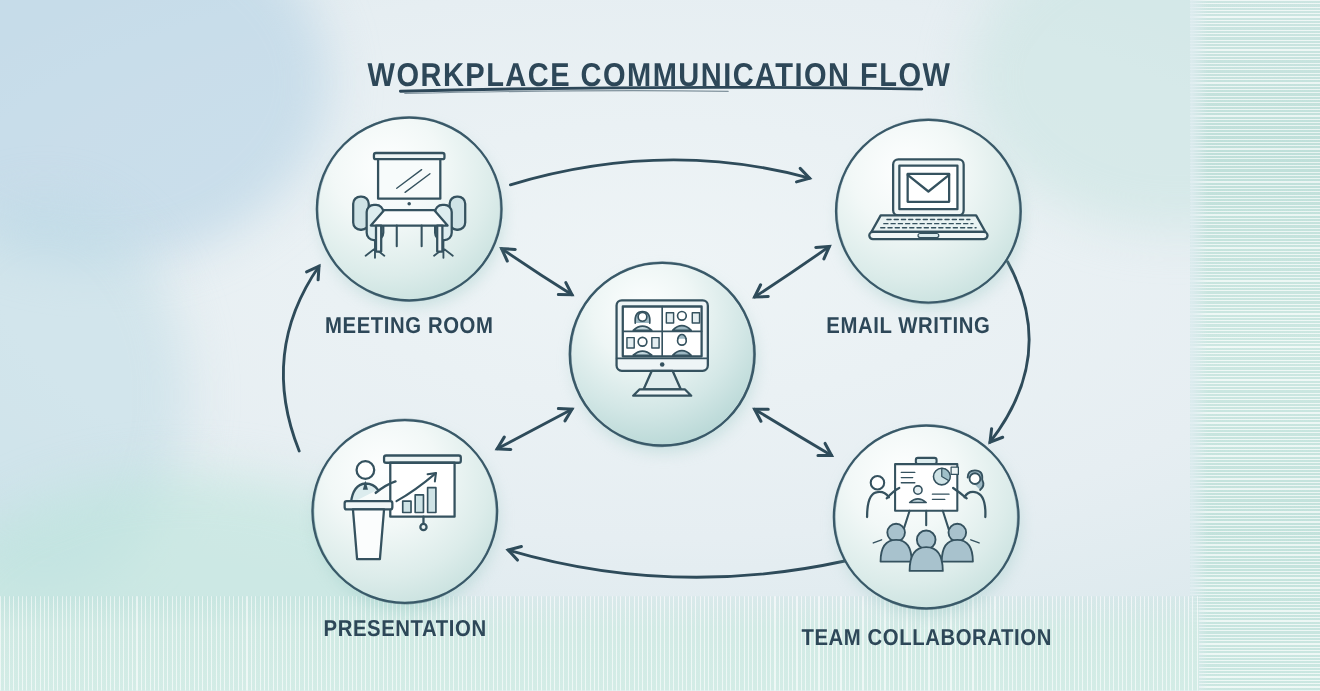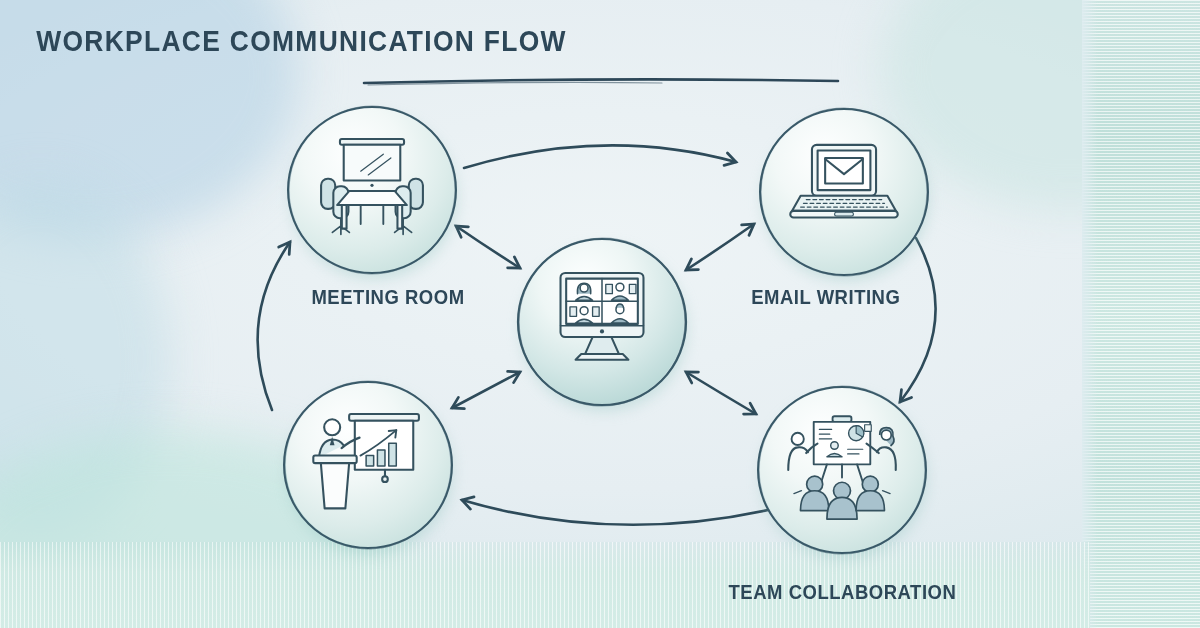--- a/index.html
+++ b/index.html
@@ -22,21 +22,21 @@
       linear-gradient(180deg,#d8ece9 0%,#c7e4de 22%,#d9efe9 50%,#cbe7e1 76%,#d7efe9 100%);
   }
   .texture-bottom{
     position:absolute;left:0;bottom:0;right:110px;height:86px;pointer-events:none;
     background:
       repeating-linear-gradient(90deg, rgba(255,255,255,.55) 0 1px, rgba(189,224,217,.24) 1px 4px),
       linear-gradient(180deg, rgba(216,238,232,0) 0%, rgba(216,238,232,.85) 35%, #daf0ea 100%);
   }
   
   .title{
-    position:absolute;left:0;top:24px;width:1200px;text-align:left;color:#2d4758;
+    position:absolute;left:0;top:52px;width:1200px;text-align:center;color:#2d4758;
   }
   .title .t{
     display:inline-block;font-size:30px;font-weight:bold;letter-spacing:1.5px;
     transform:scaleX(.88);transform-origin:center;white-space:nowrap;
   }
   .title-underline{position:absolute;left:362px;top:76px;}
   
   .node{position:absolute;width:174px;height:174px;}
   .node .blob{
     position:absolute;left:6px;top:12px;right:2px;bottom:-2px;border-radius:50%;
@@ -120,21 +120,21 @@
         <rect x="95" y="66" width="16" height="34" rx="7" fill="#ddedef"></rect>
         <path d="M 103 100 v 8 M 103 108 l -9 7 M 103 108 l 9 7 M 103 108 l 0 9" stroke-width="1.8"></path>
 
         <polygon points="46,71 94,71 107,86 33,86" fill="#fbfdfd"></polygon>
         <rect x="38" y="86" width="5" height="25" fill="#eef5f5"></rect>
         <rect x="97" y="86" width="5" height="25" fill="#eef5f5"></rect>
         <path d="M 58 86 L 58 106 M 82 86 L 82 106" stroke-width="2"></path>
       </g>
     </svg>
   </div>
-  <div class="node-label" style="left:278px;top:285px;width:220px;text-decoration:underline;">
+  <div class="node-label" style="left:262px;top:285px;width:220px;text-decoration:underline;">
     <span class="t">MEETING ROOM</span>
   </div>
 
   <div class="node" style="left:757px;top:105px;">
     <div class="blob"></div>
     <div class="fill"></div>
     <svg class="ring" width="174" height="174">
       <ellipse cx="87" cy="87" rx="84" ry="83" fill="none" stroke="#3a5a69" stroke-width="2"></ellipse>
       <ellipse cx="87" cy="87" rx="83" ry="84" fill="none" stroke="#3a5a69" stroke-width="1.1" opacity=".5" transform="rotate(-5 87 87)"></ellipse>
     </svg>
@@ -225,20 +225,23 @@
         <circle cx="32" cy="30" r="8.5" fill="#ffffff"></circle>
         <path d="M 18 62 Q 20 44 32 43 Q 40 43 44 49" fill="#dcecee"></path>
         <path d="M 42 52 Q 52 44 61 41" stroke-width="2.4"></path>
         <path d="M 32 40 l 2.5 9 l -5 0 z" fill="#35525f" stroke="none"></path>
 
         <rect x="12" y="60" width="46" height="8" rx="2" fill="#f0f7f7"></rect>
         <polygon points="20,68 50,68 46,116 24,116" fill="#fbfdfd"></polygon>
       </g>
     </svg>
   </div>
+  <div class="node-label" style="left:258px;top:560px;width:220px;">
+    <span class="t">PRESENTATION</span>
+  </div>
 
   <div class="node" style="left:755px;top:383px;">
     <div class="blob"></div>
     <div class="fill"></div>
     <svg class="ring" width="174" height="174">
       <ellipse cx="87" cy="87" rx="84" ry="83" fill="none" stroke="#3a5a69" stroke-width="2"></ellipse>
       <ellipse cx="87" cy="87" rx="83" ry="84" fill="none" stroke="#3a5a69" stroke-width="1.1" opacity=".5" transform="rotate(5 87 87)"></ellipse>
     </svg>
     <svg class="icon" width="132" height="132" viewBox="0 0 140 140">
       <g stroke="#35525f" stroke-width="2" stroke-linejoin="round" stroke-linecap="round" fill="none">
@@ -266,17 +269,17 @@
           <path d="M 26 113 Q 26 92 41 92 Q 56 92 56 113 z" fill="#a8c2cd"></path>
           <circle cx="70" cy="92" r="9" fill="#a8c2cd"></circle>
           <path d="M 54 122 Q 54 99 70 99 Q 86 99 86 122 z" fill="#a8c2cd"></path>
           <circle cx="100" cy="85" r="8.5" fill="#a8c2cd"></circle>
           <path d="M 85 113 Q 85 92 100 92 Q 115 92 115 113 z" fill="#a8c2cd"></path>
           <path d="M 27 92 l -8 3 M 113 92 l 8 3" stroke-width="1.4"></path>
         </g>
       </g>
     </svg>
   </div>
-  <div class="node-label" style="left:712px;top:580px;width:260px;">
+  <div class="node-label" style="left:712px;top:568px;width:260px;">
     <span class="t">TEAM COLLABORATION</span>
   </div>
 
 </div>
 
 </body></html>

